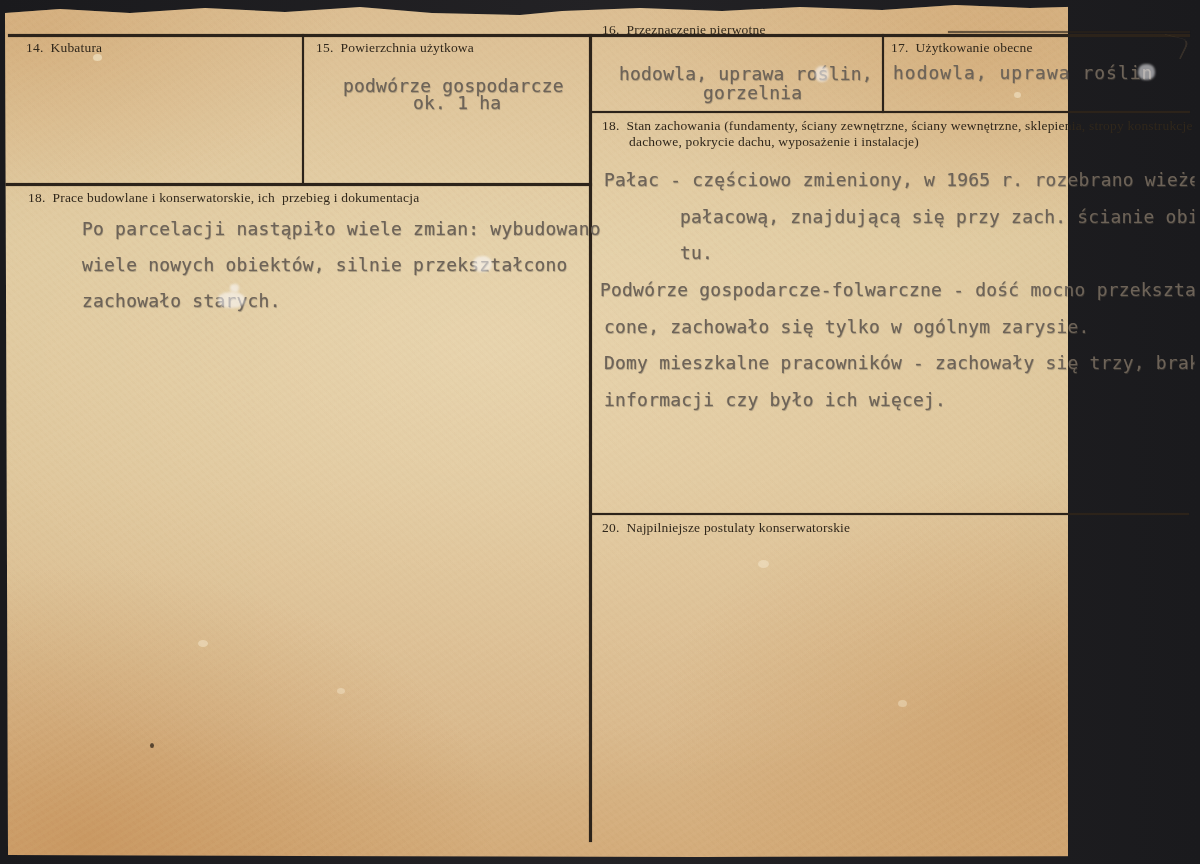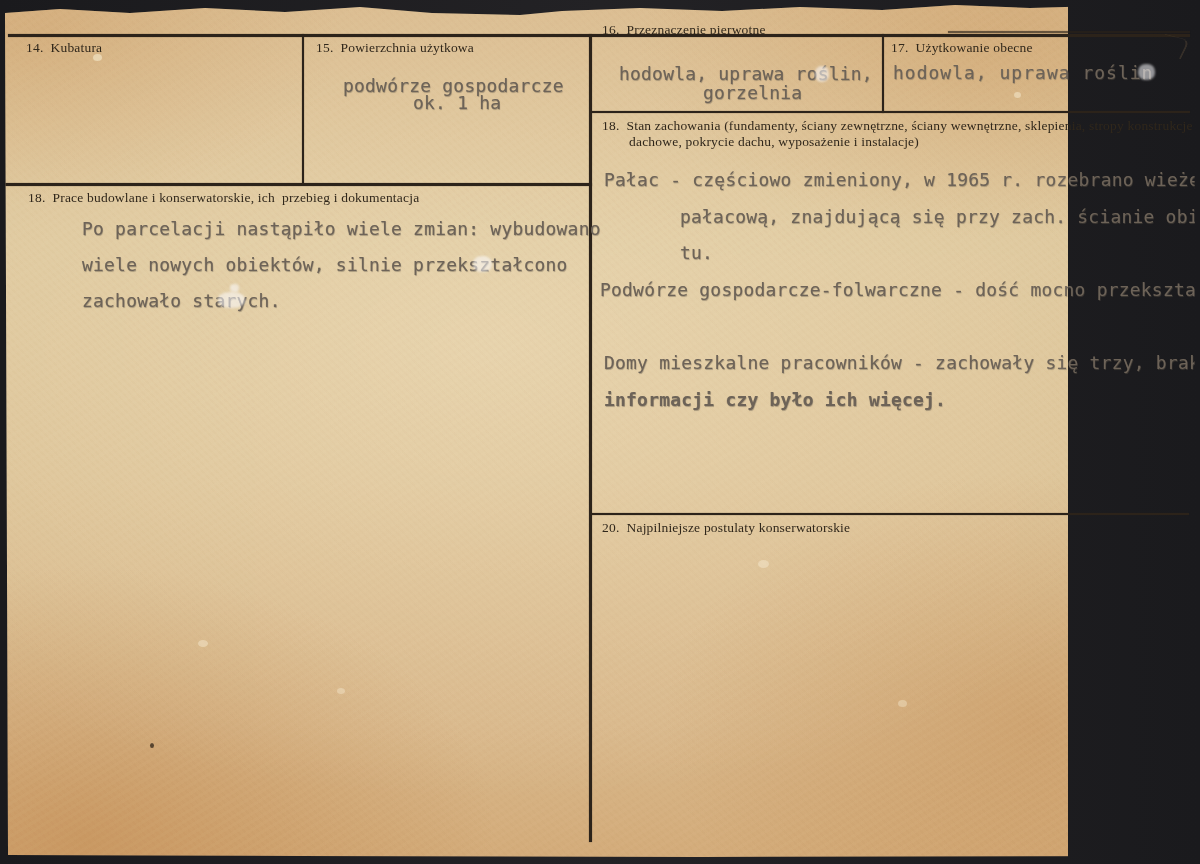--- a/index.html
+++ b/index.html
@@ -65,22 +65,23 @@
     <div class="tw" style="left:893px;top:63px;letter-spacing:1px;">hodowla, uprawa roślin</div>
 
     <div class="tw" style="left:82px;top:255px;">wiele nowych obiektów, silnie przekształcono</div>
     <div class="tw" style="left:82px;top:219px;">Po parcelacji nastąpiło wiele zmian: wybudowano</div>
     <div class="tw" style="left:82px;top:291px;">zachowało starych.</div>
 
     <div class="tw" style="left:604px;top:170px;">Pałac - częściowo zmieniony, w 1965 r. rozebrano wieżę</div>
     <div class="tw ind" style="left:604px;top:207px;">pałacową, znajdującą się przy zach. ścianie obiek-</div>
     <div class="tw ind" style="left:604px;top:243px;">tu.</div>
     <div class="tw" style="left:600px;top:280px;">Podwórze gospodarcze-folwarczne - dość mocno przekształ-</div>
+    <div class="tw" style="left:604px;top:317px;">cone, zachowało się tylko w ogólnym zarysie.</div>
     <div class="tw" style="left:604px;top:353px;">Domy mieszkalne pracowników - zachowały się trzy, brak</div>
-    <div class="tw" style="left:604px;top:390px;font-weight:bold;">informacji czy było ich więcej.</div>
+    <div class="tw" style="left:604px;top:390px;">informacji czy było ich więcej.</div>
 
     <div class="wo" style="left:815px;top:66px;width:14px;height:16px;"></div>
     <div class="wo" style="left:1138px;top:64px;width:17px;height:16px;"></div>
     <div class="wo" style="left:473px;top:256px;width:19px;height:16px;"></div>
     <div class="wo" style="left:218px;top:292px;width:27px;height:16px;"></div>
     <div class="wo" style="left:230px;top:284px;width:9px;height:8px;"></div>
 
     <div class="pencil"></div>
     <div class="speck" style="left:150px;top:743px;width:4px;height:5px;background:rgba(58,44,30,.8);"></div>
     <div class="speck" style="left:93px;top:54px;width:9px;height:7px;background:rgba(248,238,212,.55);"></div>

